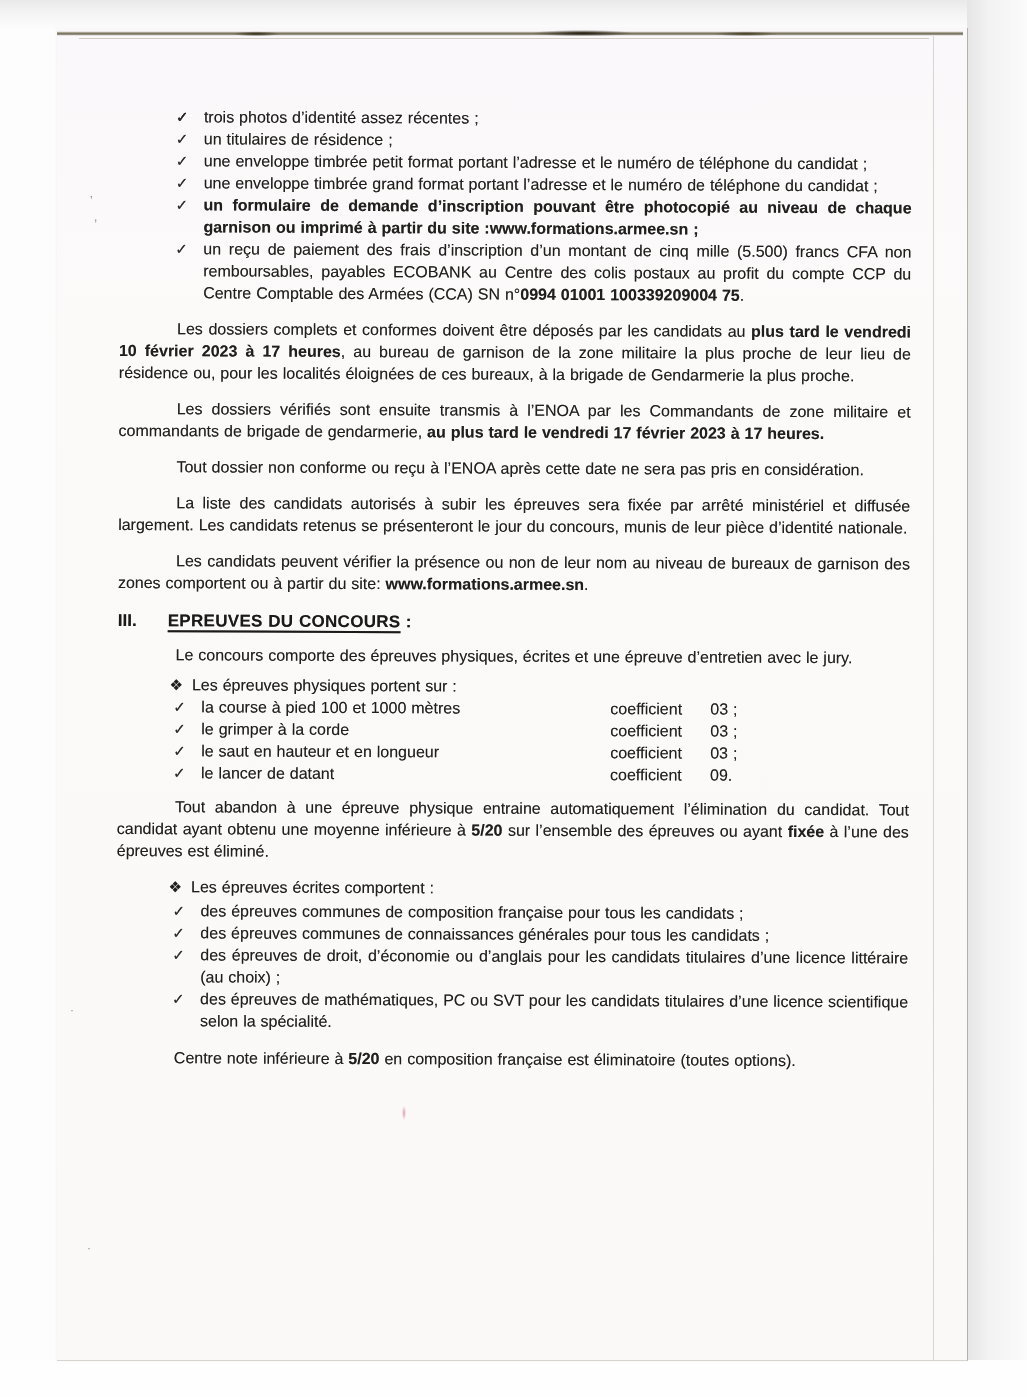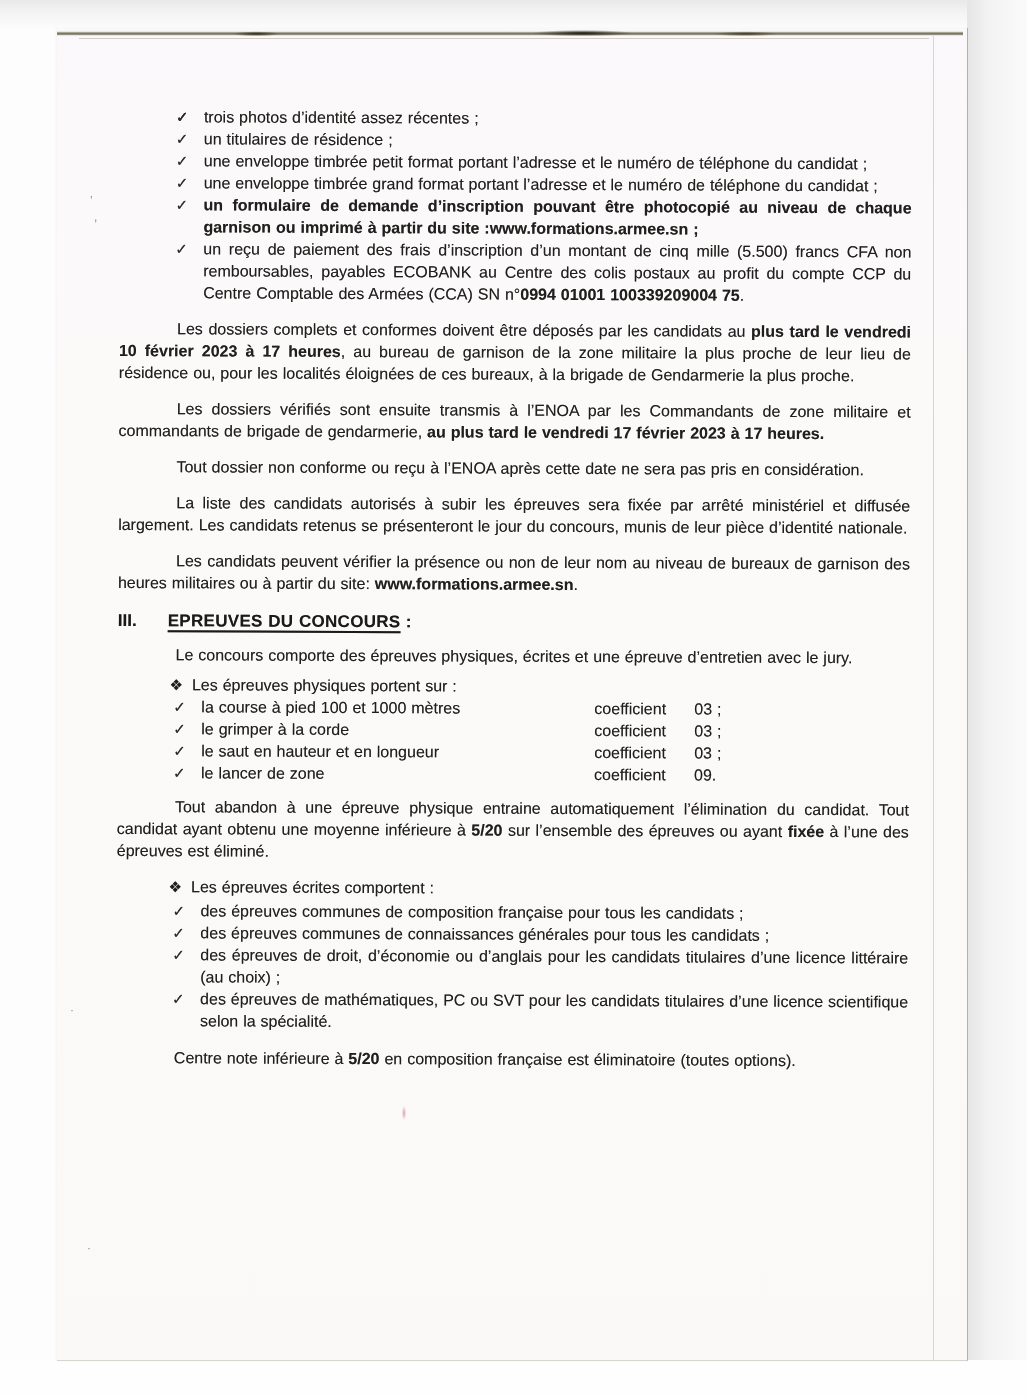--- a/index.html
+++ b/index.html
@@ -46,21 +46,21 @@
   .heading{margin-top:16px;font-weight:700;font-size:17px;text-align:left;color:#1b1a18;}
   .h-num{display:inline-block;width:50px;}
   .h-title{text-decoration:underline;text-decoration-thickness:2px;text-underline-offset:4px;letter-spacing:0.3px;}
 
   .diamond-line{padding-left:52px;margin-top:8px;text-align:left;}
   .diamond-line.second{margin-top:14px;}
   .diamond{margin-right:9px;font-size:15px;}
 
   .coef-row{position:relative;padding-left:84px;text-align:left;}
   .coef{position:absolute;left:477px;top:0;white-space:nowrap;}
-  .coef-label{display:inline-block;min-width:100px;}
+  .coef-label{display:inline-block;min-width:100px;margin-left:16px;}
 
   p.note{margin-top:15px;}
 </style>
 </head>
 <body>
 
 <div class="stage">
   <div class="bg-top"></div>
   <div class="bg-right"></div>
   <div class="bg-bottom"></div>
@@ -104,21 +104,21 @@
         <li>
           <span class="check">✓</span>
           <span><span>un reçu de paiement des frais d’inscription d’un montant de cinq mille (5.500) francs CFA non remboursables, payables ECOBANK au Centre des colis postaux au profit du compte CCP du Centre Comptable des Armées (CCA) SN n°</span><span class="b">0994 01001 100339209004 75</span><span>.</span></span>
         </li>
       </ul>
 
       <p class="para"><span>Les dossiers complets et conformes doivent être déposés par les candidats au </span><span class="b">plus tard le vendredi 10 février 2023 à 17 heures</span><span>, au bureau de garnison de la zone militaire la plus proche de leur lieu de résidence ou, pour les localités éloignées de ces bureaux, à la brigade de Gendarmerie la plus proche.</span></p>
       <p class="para"><span>Les dossiers vérifiés sont ensuite transmis à l’ENOA par les Commandants de zone militaire et commandants de brigade de gendarmerie, </span><span class="b">au plus tard le vendredi 17 février 2023 à 17 heures.</span></p>
       <p class="para"><span>Tout dossier non conforme ou reçu à l’ENOA après cette date ne sera pas pris en considération.</span></p>
       <p class="para"><span>La liste des candidats autorisés à subir les épreuves sera fixée par arrêté ministériel et diffusée largement. Les candidats retenus se présenteront le jour du concours, munis de leur pièce d’identité nationale.</span></p>
-      <p class="para"><span>Les candidats peuvent vérifier la présence ou non de leur nom au niveau de bureaux de garnison des heures militaires ou à partir du site: </span><span class="b u">www.formations.armee.sn</span><span>.</span></p>
+      <p class="para"><span>Les candidats peuvent vérifier la présence ou non de leur nom au niveau de bureaux de garnison des zones comportent ou à partir du site: </span><span class="b u">www.formations.armee.sn</span><span>.</span></p>
 
       <div class="heading">
         <span class="h-num">III.</span><span class="h-title">EPREUVES DU CONCOURS</span><span class="h-colon"> :</span>
       </div>
 
       <p class="para tight"><span>Le concours comporte des épreuves physiques, écrites et une épreuve d’entretien avec le jury.</span></p>
 
       <div class="diamond-line">
         <span class="diamond">❖</span><span>Les épreuves physiques portent sur :</span>
       </div>
@@ -133,21 +133,21 @@
         <span>le grimper à la corde</span>
         <span class="coef"><span class="coef-label">coefficient</span><span class="coef-value">03 ;</span></span>
       </div>
       <div class="coef-row">
         <span class="check">✓</span>
         <span>le saut en hauteur et en longueur</span>
         <span class="coef"><span class="coef-label">coefficient</span><span class="coef-value">03 ;</span></span>
       </div>
       <div class="coef-row">
         <span class="check">✓</span>
-        <span>le lancer de zone</span>
+        <span>le lancer de datant</span>
         <span class="coef"><span class="coef-label">coefficient</span><span class="coef-value">09.</span></span>
       </div>
 
       <p class="para tight"><span>Tout abandon à une épreuve physique entraine automatiquement l’élimination du candidat. Tout candidat ayant obtenu une moyenne inférieure à </span><span class="b">5/20</span><span> sur l’ensemble des épreuves ou ayant </span><span class="b">fixée</span><span> à l’une des épreuves est éliminé.</span></p>
 
       <div class="diamond-line second">
         <span class="diamond">❖</span><span>Les épreuves écrites comportent :</span>
       </div>
 
       <ul class="checklist written">

